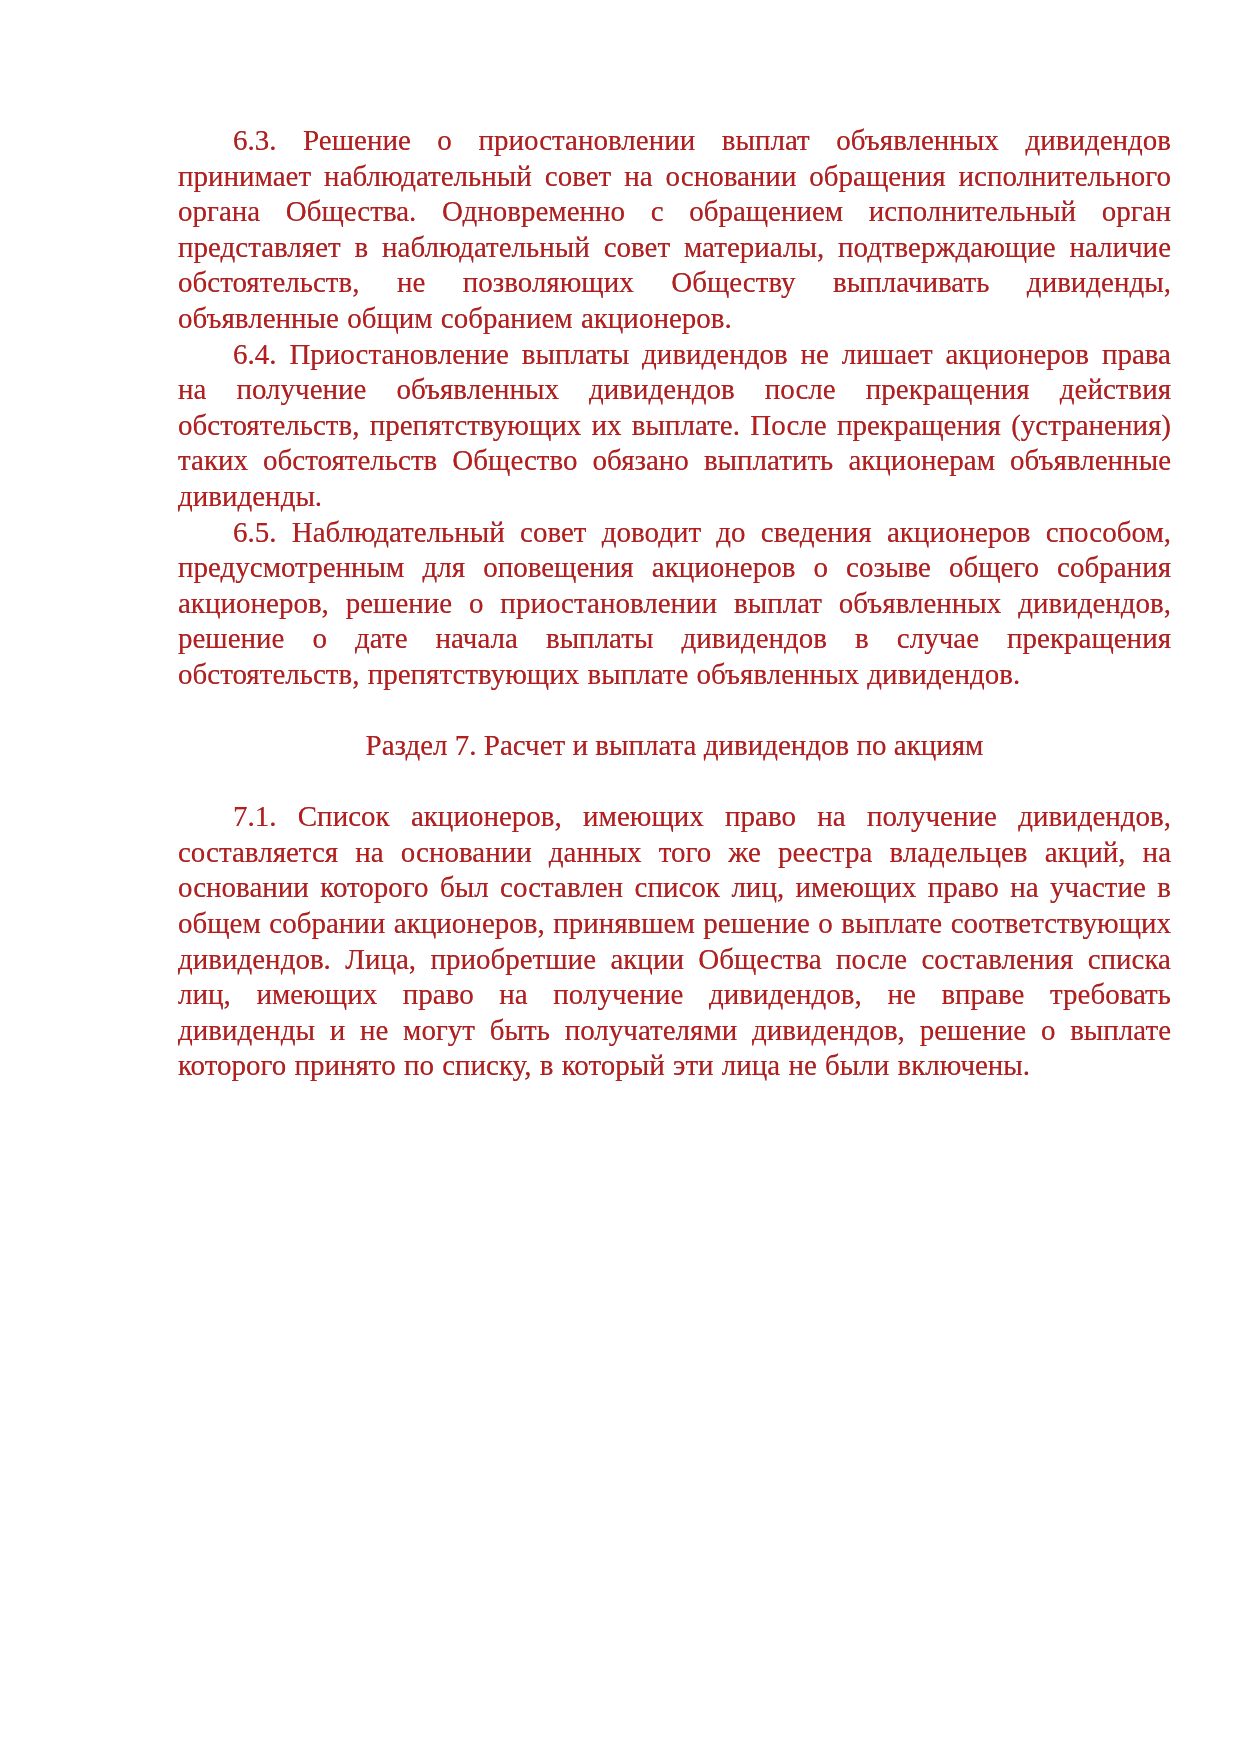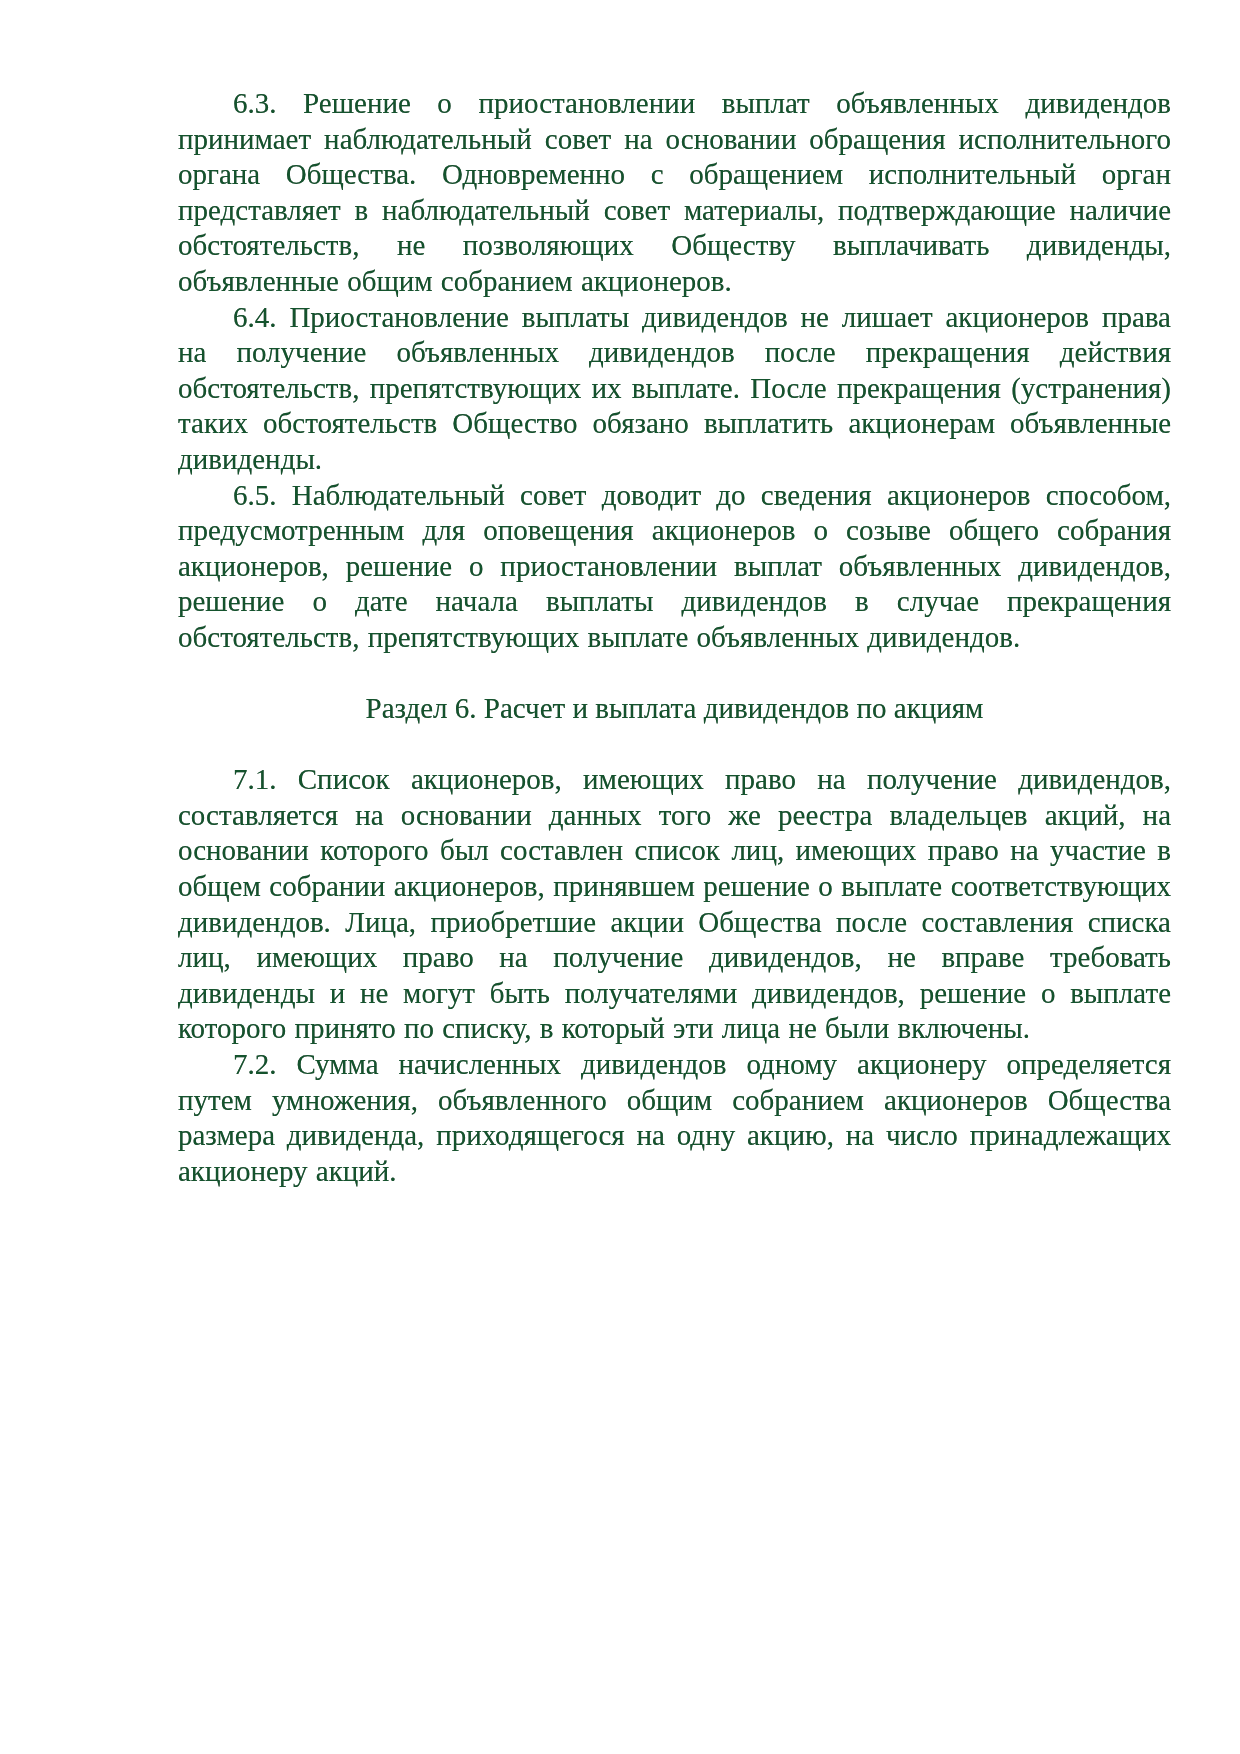--- a/index.html
+++ b/index.html
@@ -7,21 +7,22 @@
     padding: 0;
     background: #ffffff;
   }
   .page {
     position: relative;
     width: 1240px;
     height: 1426px;
     background: #ffffff;
     overflow: hidden;
     font-family: "Liberation Serif", "DejaVu Serif", serif;
-    color: #14532d;
+    color: #b91c1c;
+    margin-top: 37px;
   }
   .text-block {
     position: absolute;
     left: 178px;
     top: 86px;
     width: 993px;
     font-size: 29px;
     line-height: 35.6px;
     text-align: justify;
     text-align-last: left;
@@ -53,18 +54,17 @@
   }
 </style>
 </head>
 <body>
 
 <div class="page">
   <div class="text-block">
     <p>6.3. Решение о приостановлении выплат объявленных дивидендов принимает наблюдательный совет на основании обращения исполнительного органа Общества. Одновременно с обращением исполнительный орган представляет в наблюдательный совет материалы, подтверждающие наличие обстоятельств, не позволяющих Обществу выплачивать дивиденды, объявленные общим собранием акционеров.</p>
     <p>6.4. Приостановление выплаты дивидендов не лишает акционеров права на получение объявленных дивидендов после прекращения действия обстоятельств, препятствующих их выплате. После прекращения (устранения) таких обстоятельств Общество обязано выплатить акционерам объявленные дивиденды.</p>
     <p>6.5. Наблюдательный совет доводит до сведения акционеров способом, предусмотренным для оповещения акционеров о созыве общего собрания акционеров, решение о приостановлении выплат объявленных дивидендов, решение о дате начала выплаты дивидендов в случае прекращения обстоятельств, препятствующих выплате объявленных дивидендов.</p>
-    <h2 class="heading">Раздел 6. Расчет и выплата дивидендов по акциям</h2>
+    <h2 class="heading">Раздел 7. Расчет и выплата дивидендов по акциям</h2>
     <p>7.1. Список акционеров, имеющих право на получение дивидендов, составляется на основании данных того же реестра владельцев акций, на основании которого был составлен список лиц, имеющих право на участие в общем собрании акционеров, принявшем решение о выплате соответствующих дивидендов. Лица, приобретшие акции Общества после составления списка лиц, имеющих право на получение дивидендов, не вправе требовать дивиденды и не могут быть получателями дивидендов, решение о выплате которого принято по списку, в который эти лица не были включены.</p>
-    <p>7.2. Сумма начисленных дивидендов одному акционеру определяется путем умножения, объявленного общим собранием акционеров Общества размера дивиденда, приходящегося на одну акцию, на число принадлежащих акционеру акций.</p>
   </div>
   <div class="page-number">5</div>
 </div>
 
 </body></html>

